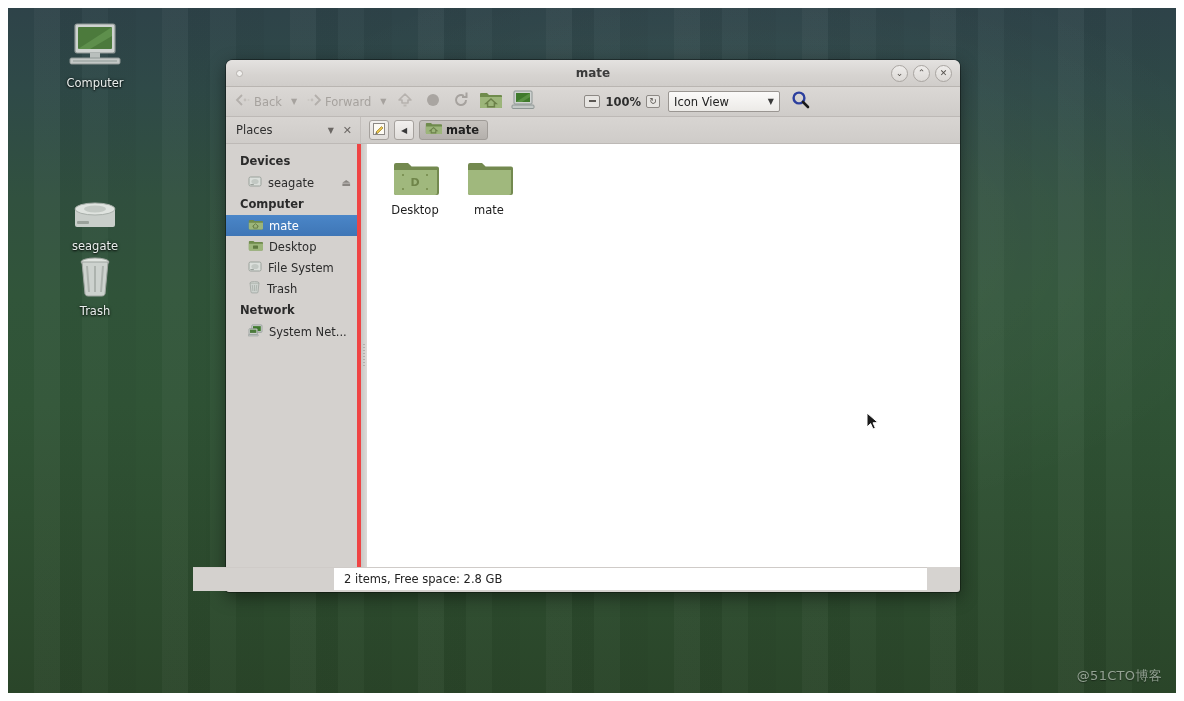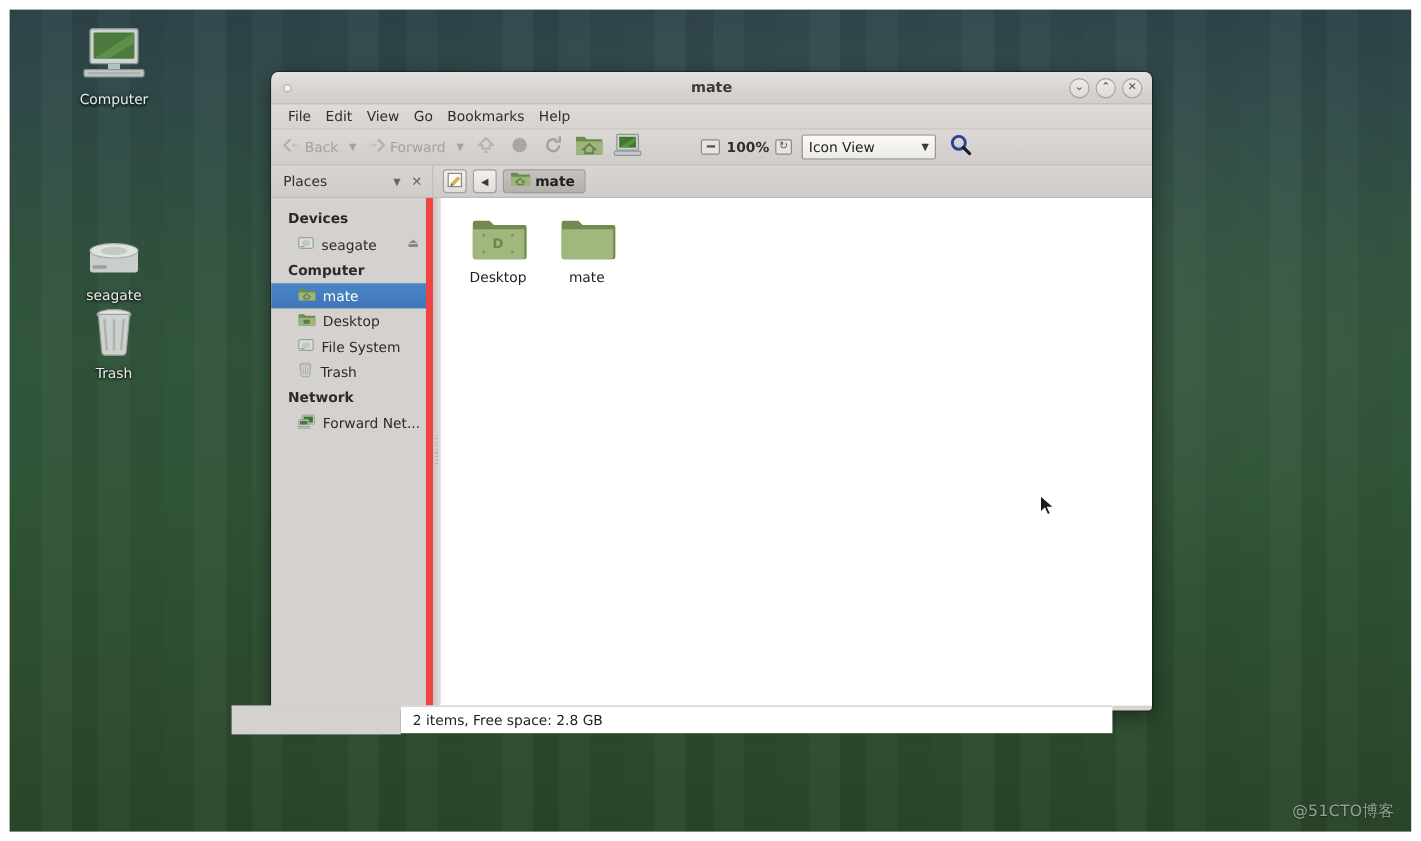--- a/index.html
+++ b/index.html
@@ -191,21 +191,21 @@
     display: flex; align-items: center; gap: 4px;
     padding: 0 8px 0 5px;
     font-size: 11.5px; font-weight: bold; color: #1f1f1f;
   }
 
   
   #body { display: flex; height: 423px; }
   #sidebar {
     width: 135px; flex: 0 0 135px;
     background: #d4d1ce;
-    border-right: 6px solid #ef4444;
+    border-right: 4px solid #ef4444;
     padding-top: 6px;
     font-size: 11.5px;
     position: relative;
   }
   .sb-group {
     font-weight: bold; color: #2b2b2b;
     padding: 4px 0 4px 14px;
     font-size: 11.5px;
   }
   .sb-item {
@@ -336,28 +336,20 @@
     <div id="titlebar">
       <div id="title-dot"></div>
       <div id="title-text">mate</div>
       <div class="winbtns">
         <div class="wbtn">⌄</div>
         <div class="wbtn">⌃</div>
         <div class="wbtn">✕</div>
       </div>
     </div>
 
-    <div id="menubar">
-      <div class="menu-item">File</div>
-      <div class="menu-item">Edit</div>
-      <div class="menu-item">View</div>
-      <div class="menu-item">Go</div>
-      <div class="menu-item">Bookmarks</div>
-      <div class="menu-item">Help</div>
-    </div>
 
     <div id="toolbar">
       <div class="tb-nav">
         <span>
           <svg width="16" height="14" viewBox="0 0 16 14">
               <path d="M7 2 L2 7 L7 12" fill="none" stroke="#b3afab" stroke-width="1.8"></path>
               <circle cx="10" cy="7" r="1.4" fill="#c2beba"></circle>
               <circle cx="13.5" cy="7" r="1.1" fill="#cbc7c3"></circle>
             </svg>
         </span>
@@ -542,21 +534,21 @@
         <div class="sb-item">
           <span>
             <svg width="15" height="13" viewBox="0 0 16 14">
                 <rect x="4" y="1" width="11" height="8" rx="1" fill="#cfd3d1" stroke="#8e9694" stroke-width=".8"></rect>
                 <rect x="5.3" y="2.3" width="8.4" height="5.4" fill="#3f7a2c"></rect>
                 <rect x="1" y="5" width="9" height="6" rx="1" fill="#dfe3df" stroke="#8e9694" stroke-width=".8"></rect>
                 <rect x="2" y="6" width="7" height="3.6" fill="#4c7a3c"></rect>
                 <rect x="0" y="11.3" width="11" height="1.6" rx=".6" fill="#c3c8c6" stroke="#8e9694" stroke-width=".6"></rect>
               </svg>
           </span>
-          <span>Forward Net...</span>
+          <span>System Net...</span>
         </div>
       </div>
 
       <div id="splitter"></div>
 
       <div id="content">
         <div class="file-item">
           <div class="fglyph">
             <svg width="47" height="40" viewBox="0 0 47 40">
               <path d="M2 7 a2 2 0 0 1 2-2 h12 l3.6 3.6 h25.4 a2 2 0 0 1 2 2 v24.4 a2 2 0 0 1-2 2 H4 a2 2 0 0 1-2-2 Z" fill="#73894f"></path>

